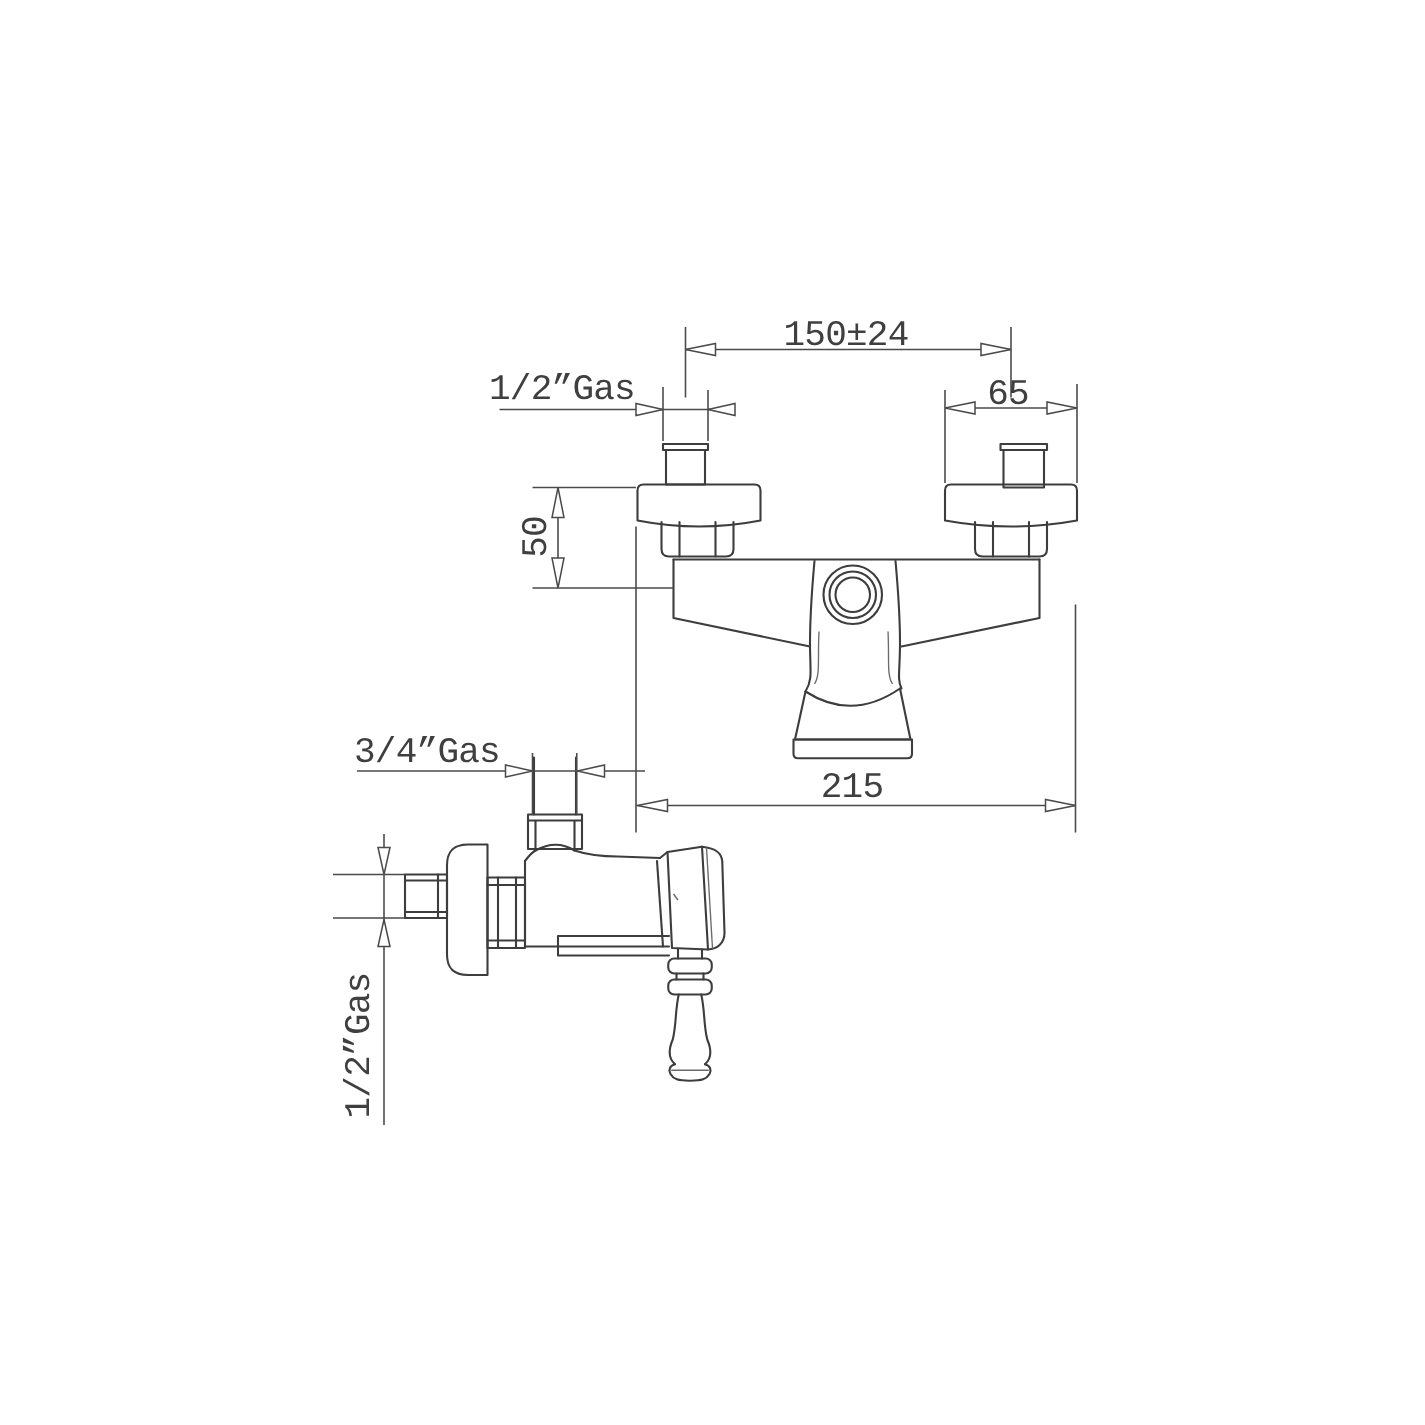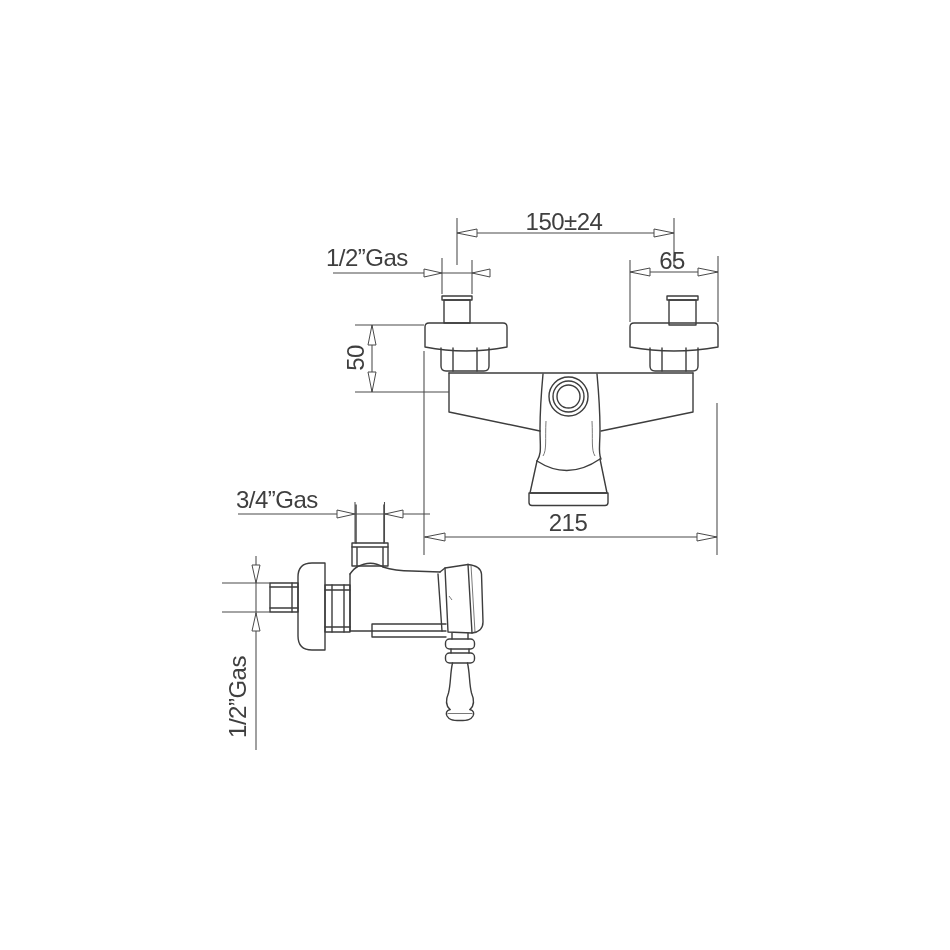--- a/index.html
+++ b/index.html
@@ -1,17 +1,17 @@
 <!DOCTYPE html>
 <html><head>
 <meta charset="utf-8">
 <style>
   html,body{margin:0;padding:0;background:#ffffff;}
   .stage{position:relative;width:834px;height:950px;background:#ffffff;overflow:hidden;
-         font-family:Liberation Sans, sans-serif;}
+         font-family:Liberation Mono, monospace;}
   svg{display:block;}
   .outline{fill:none;stroke:#3d3d3d;stroke-width:1.4;stroke-linecap:round;stroke-linejoin:round;}
   .thin{fill:none;stroke:#4a4a4a;stroke-width:1.05;stroke-linecap:butt;}
   .arrow{fill:#ffffff;stroke:#4a4a4a;stroke-width:1;stroke-linejoin:miter;}
   .dimtext{fill:#3f3f3f;font-size:24px;letter-spacing:-0.5px;}
   .faint{fill:none;stroke:#6a6a6a;stroke-width:0.9;}
 </style>
 </head>
 <body>
 

